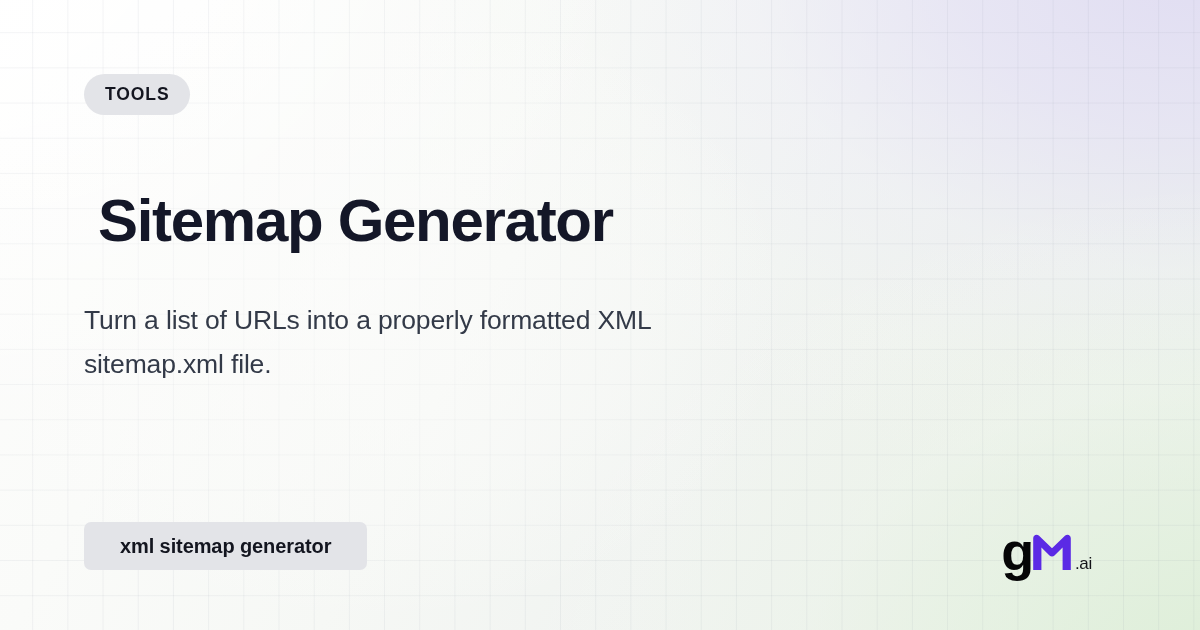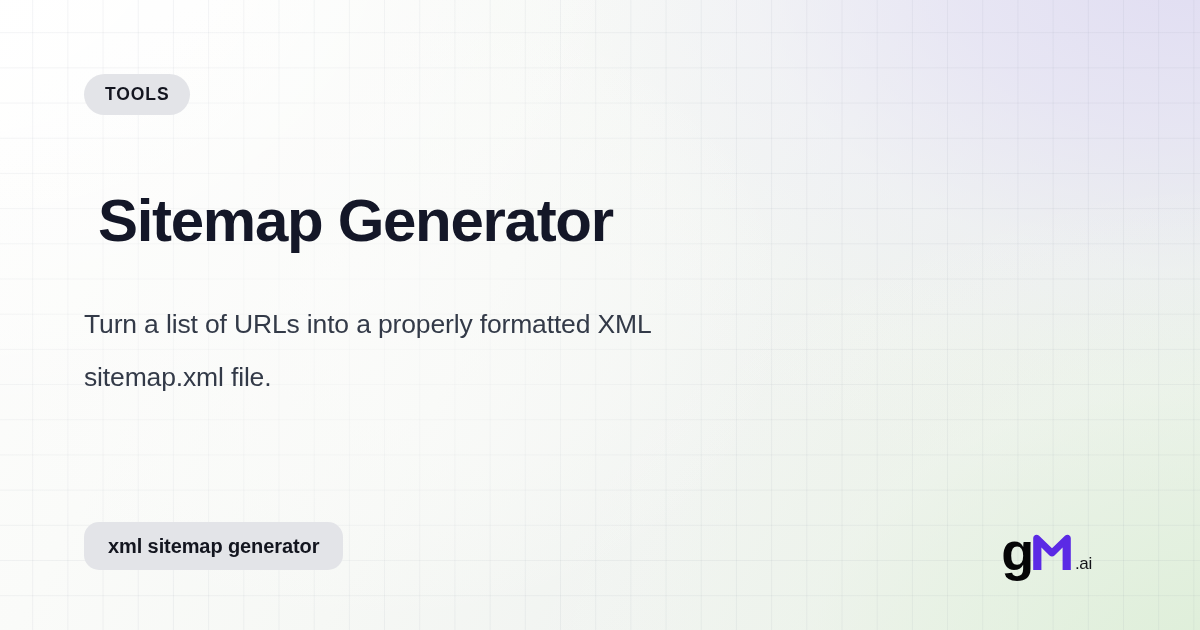--- a/index.html
+++ b/index.html
@@ -127,33 +127,33 @@
     color: #141728;
   }
 
   .subtitle {
     position: absolute;
     left: 84px;
     top: 298px;
     width: 700px;
     margin: 0;
     font-size: 26.5px;
-    line-height: 53px;
+    line-height: 44px;
     font-weight: normal;
     letter-spacing: -0.15px;
     color: #333a48;
   }
 
   .keyword-tag {
     position: absolute;
     left: 84px;
     top: 522px;
     height: 48px;
-    padding: 0 24px;
-    border-radius: 15px;
+    padding: 0 36px;
+    border-radius: 7px;
     font-size: 20px;
     letter-spacing: -0.1px;
   }
 
   
   .logo {
     position: absolute;
     right: 108px;
     bottom: 52px;
     display: flex;

